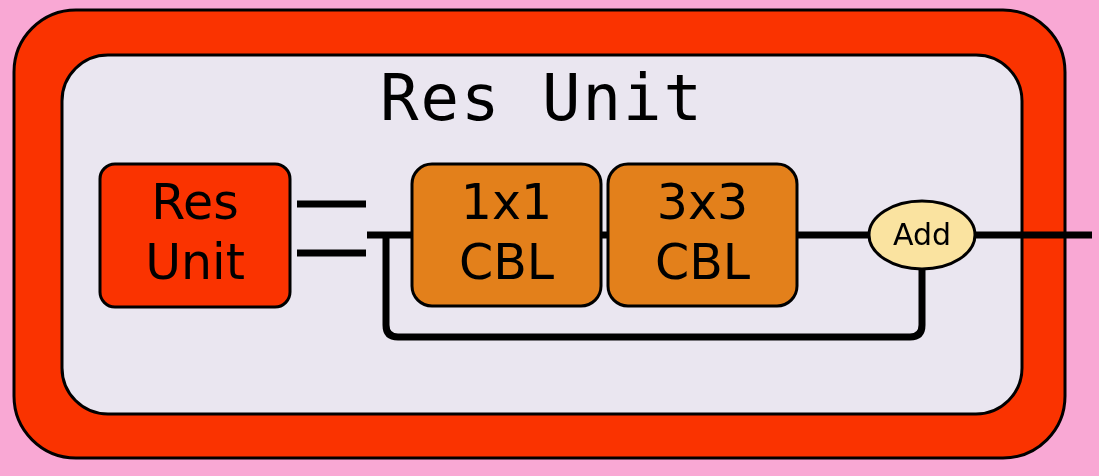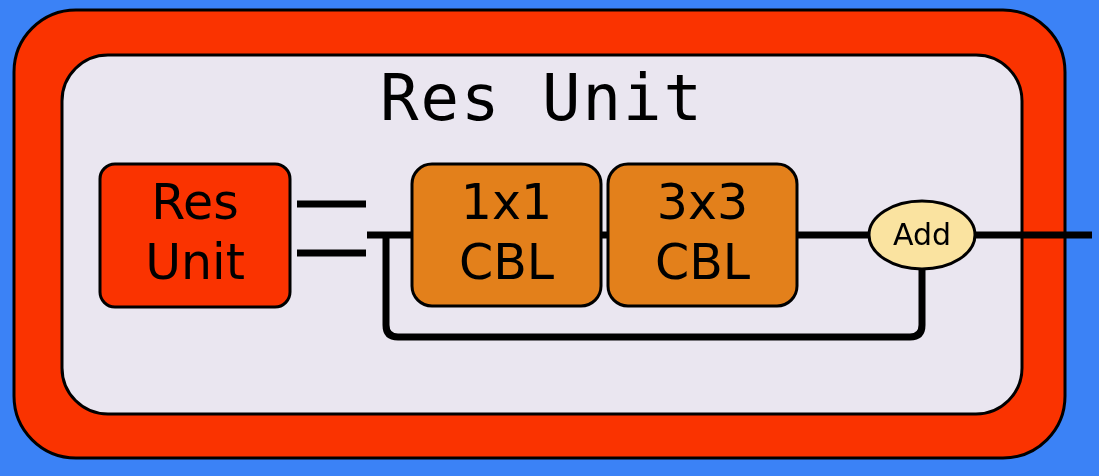--- a/index.html
+++ b/index.html
@@ -39,21 +39,21 @@
     stroke: #000000;
     stroke-width: 7;
     fill: none;
     stroke-linecap: butt;
     stroke-linejoin: round;
   }
 </style>
 </head>
 <body>
 
-<div id="canvas" style="background: #3b82f6; text-decoration: underline;">
+<div id="canvas" style="background: #f9a8d4; text-decoration: underline;">
   <svg id="diagram-svg" width="1099" height="476" viewBox="0 0 1099 476">
 
     <rect id="outer-rect" x="14" y="10" width="1051" height="448" rx="62" ry="62" fill="#FA3300" stroke="#000000" stroke-width="3"></rect>
 
     <rect id="inner-rect" x="62" y="55" width="960" height="359" rx="46" ry="46" fill="#EAE6F0" stroke="#000000" stroke-width="3"></rect>
 
     <text class="title-label" id="title-text" x="542" y="120">Res Unit</text>
 
     <g>
       <path class="wire" id="edge-0" d="M 297 204 L 366 204"></path>

